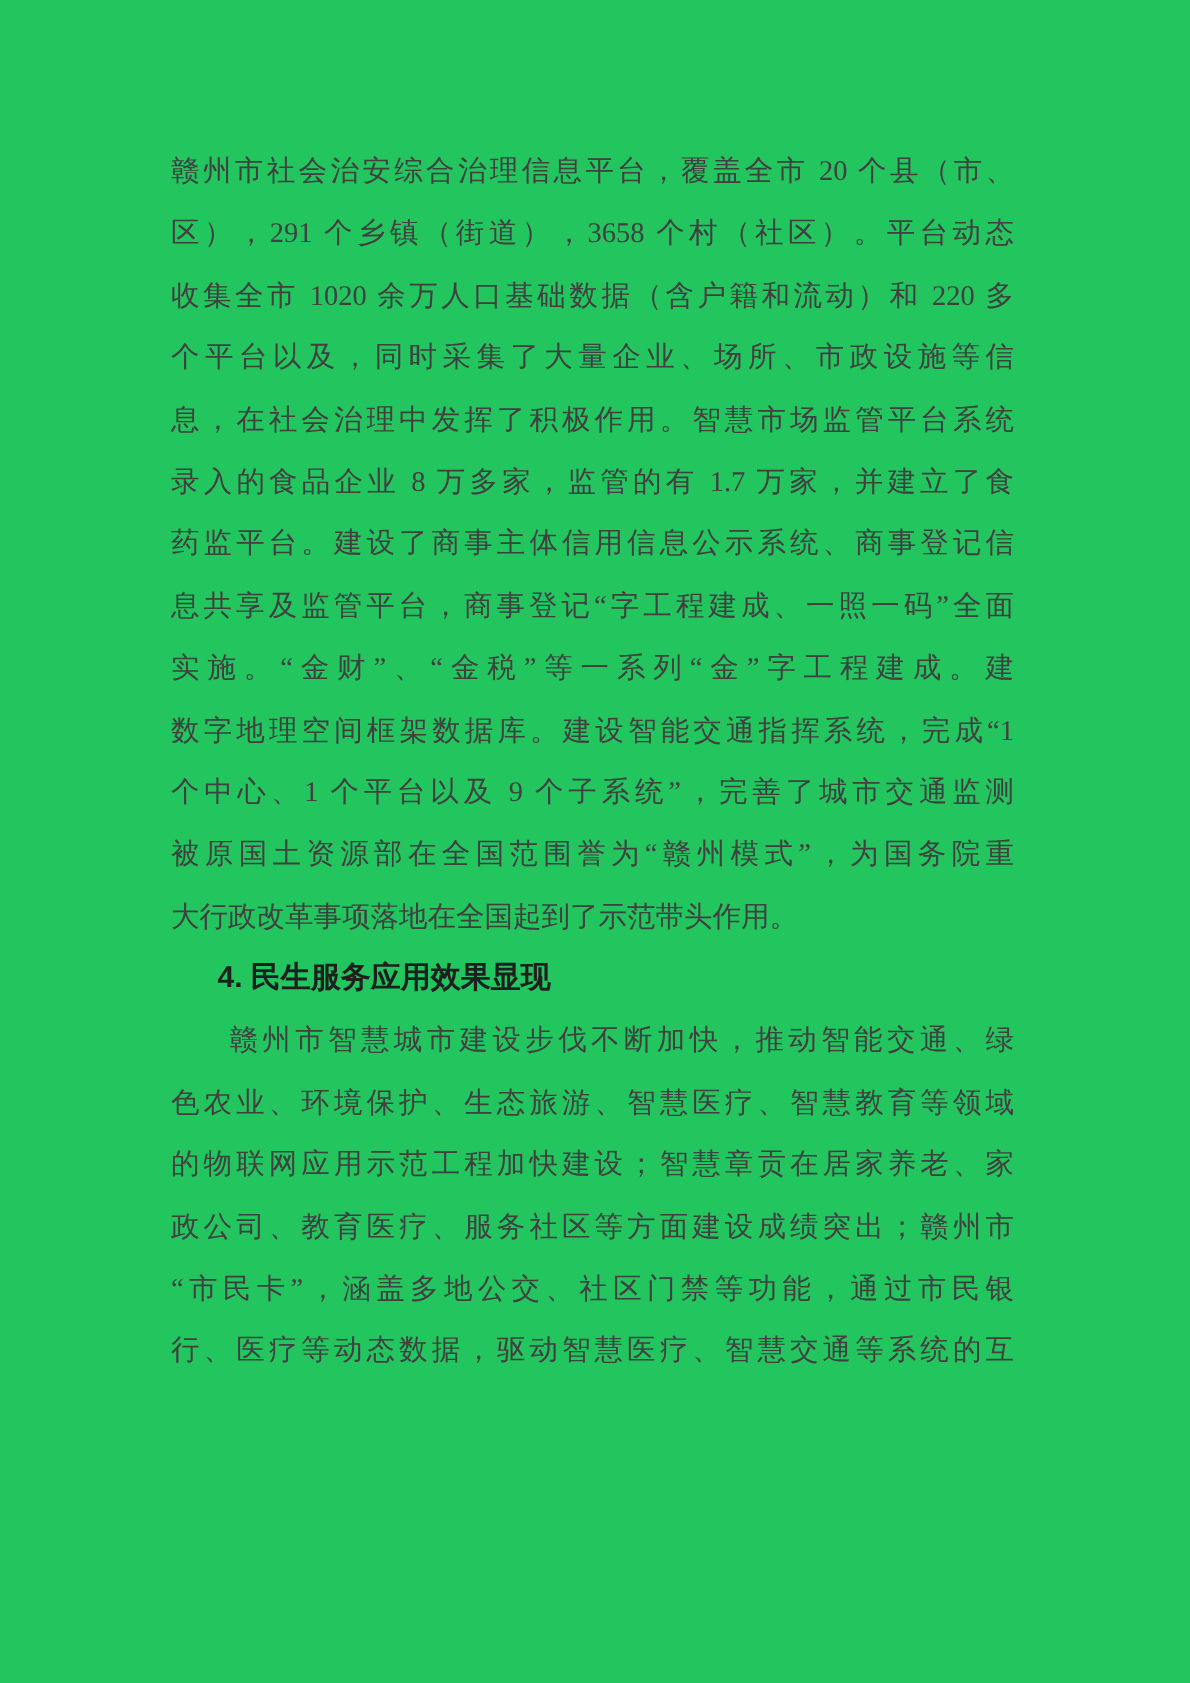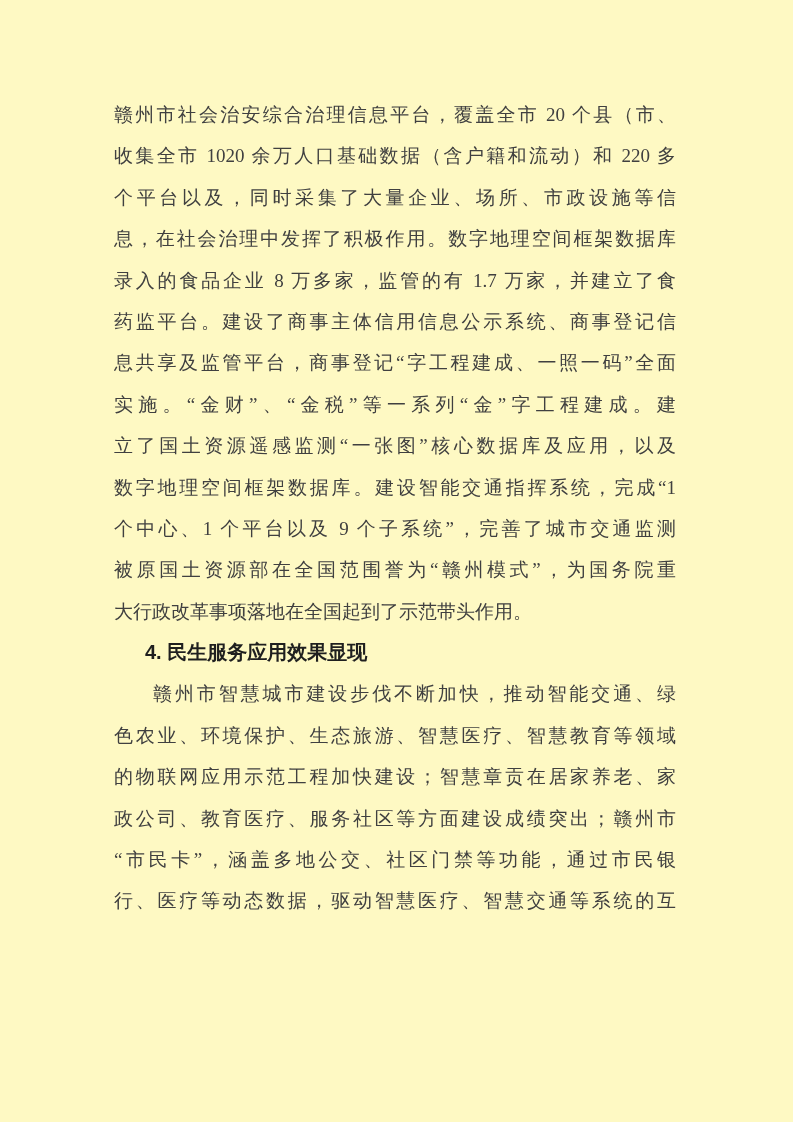--- a/index.html
+++ b/index.html
@@ -4,21 +4,21 @@
 <style>
   html, body {
     margin: 0;
     padding: 0;
     background: #ffffff;
   }
   .page {
     position: relative;
     width: 793px;
     height: 1122px;
-    background: #fef9c3;
+    background: #22c55e;
     overflow: hidden;
   }
   .content {
     position: absolute;
     left: 114px;
     top: 94px;
     width: 562px;
   }
   .line {
     height: 41.4px;
@@ -47,28 +47,28 @@
     text-indent: 39px;
   }
 </style>
 </head>
 <body>
 
 <div class="page">
   <div class="content">
 
     <div class="line">赣州市社会治安综合治理信息平台，覆盖全市 20 个县（市、</div>
+    <div class="line">区），291 个乡镇（街道），3658 个村（社区）。平台动态</div>
     <div class="line">收集全市 1020 余万人口基础数据（含户籍和流动）和 220 多</div>
     <div class="line">个平台以及，同时采集了大量企业、场所、市政设施等信</div>
-    <div class="line">息，在社会治理中发挥了积极作用。数字地理空间框架数据库</div>
+    <div class="line">息，在社会治理中发挥了积极作用。智慧市场监管平台系统</div>
     <div class="line">录入的食品企业 8 万多家，监管的有 1.7 万家，并建立了食</div>
     <div class="line">药监平台。建设了商事主体信用信息公示系统、商事登记信</div>
     <div class="line">息共享及监管平台，商事登记“字工程建成、一照一码”全面</div>
     <div class="line">实施。“金财”、“金税”等一系列“金”字工程建成。建</div>
-    <div class="line">立了国土资源遥感监测“一张图”核心数据库及应用，以及</div>
     <div class="line">数字地理空间框架数据库。建设智能交通指挥系统，完成“1</div>
     <div class="line">个中心、1 个平台以及 9 个子系统”，完善了城市交通监测</div>
     <div class="line">被原国土资源部在全国范围誉为“赣州模式”，为国务院重</div>
     <div class="line para-end">大行政改革事项落地在全国起到了示范带头作用。</div>
 
     <div class="line heading">4. 民生服务应用效果显现</div>
 
     <div class="line first-indent">赣州市智慧城市建设步伐不断加快，推动智能交通、绿</div>
     <div class="line">色农业、环境保护、生态旅游、智慧医疗、智慧教育等领域</div>
     <div class="line">的物联网应用示范工程加快建设；智慧章贡在居家养老、家</div>

